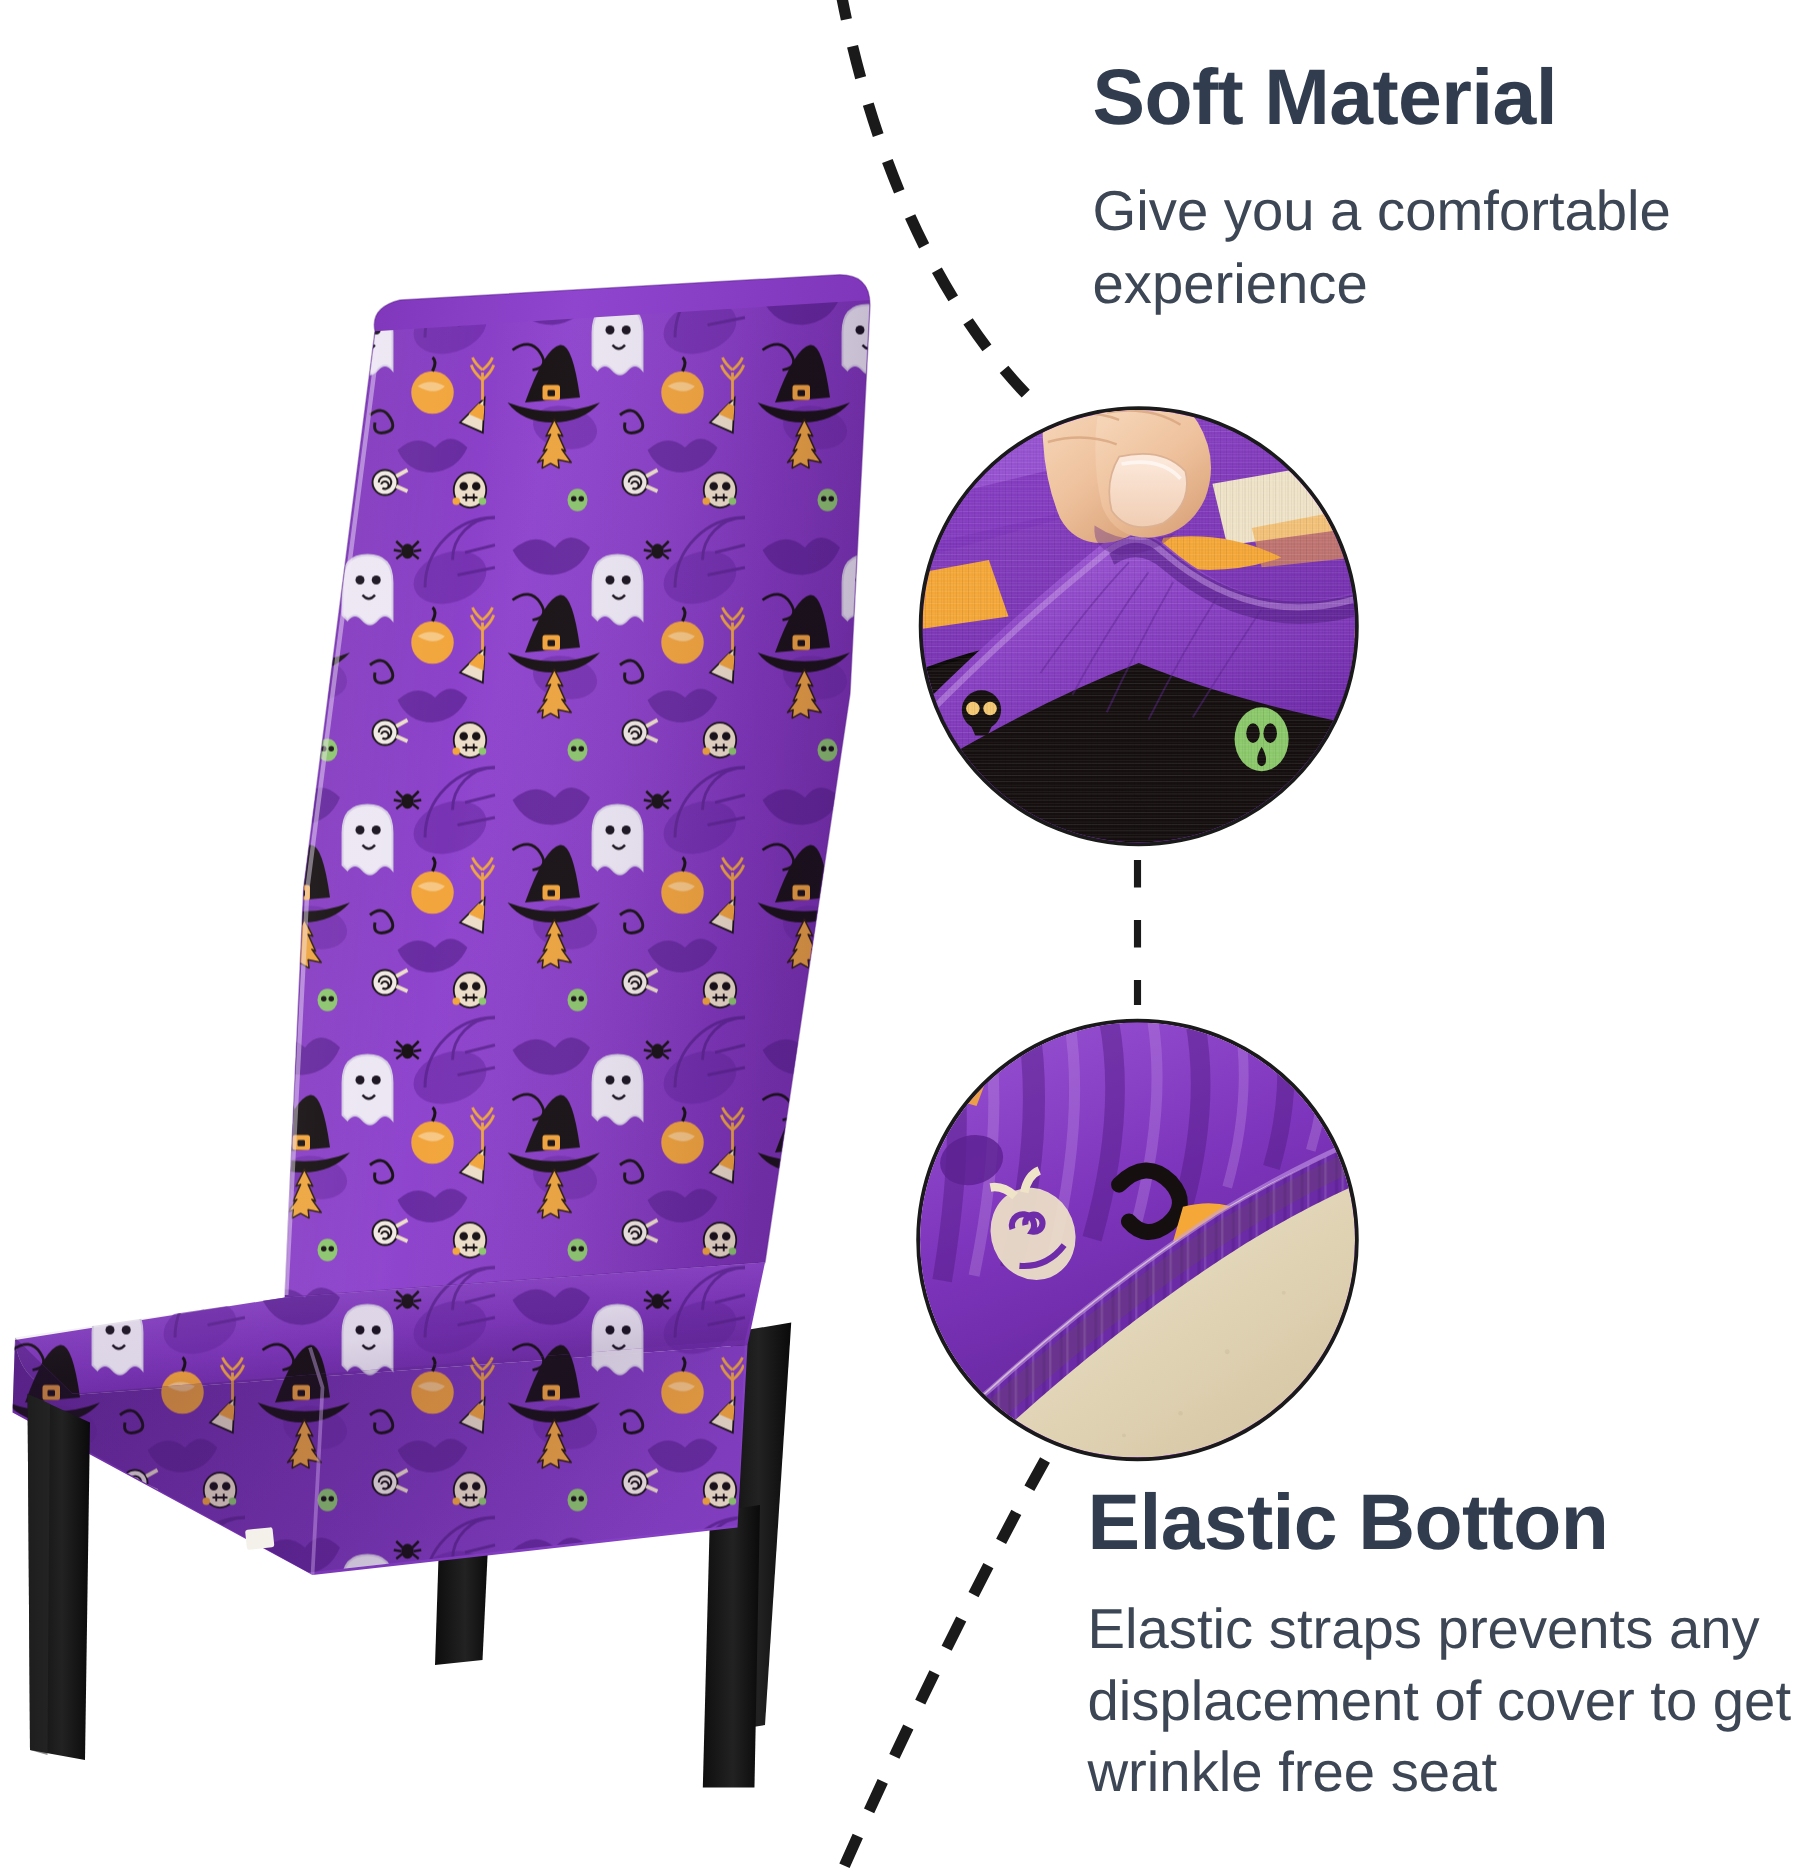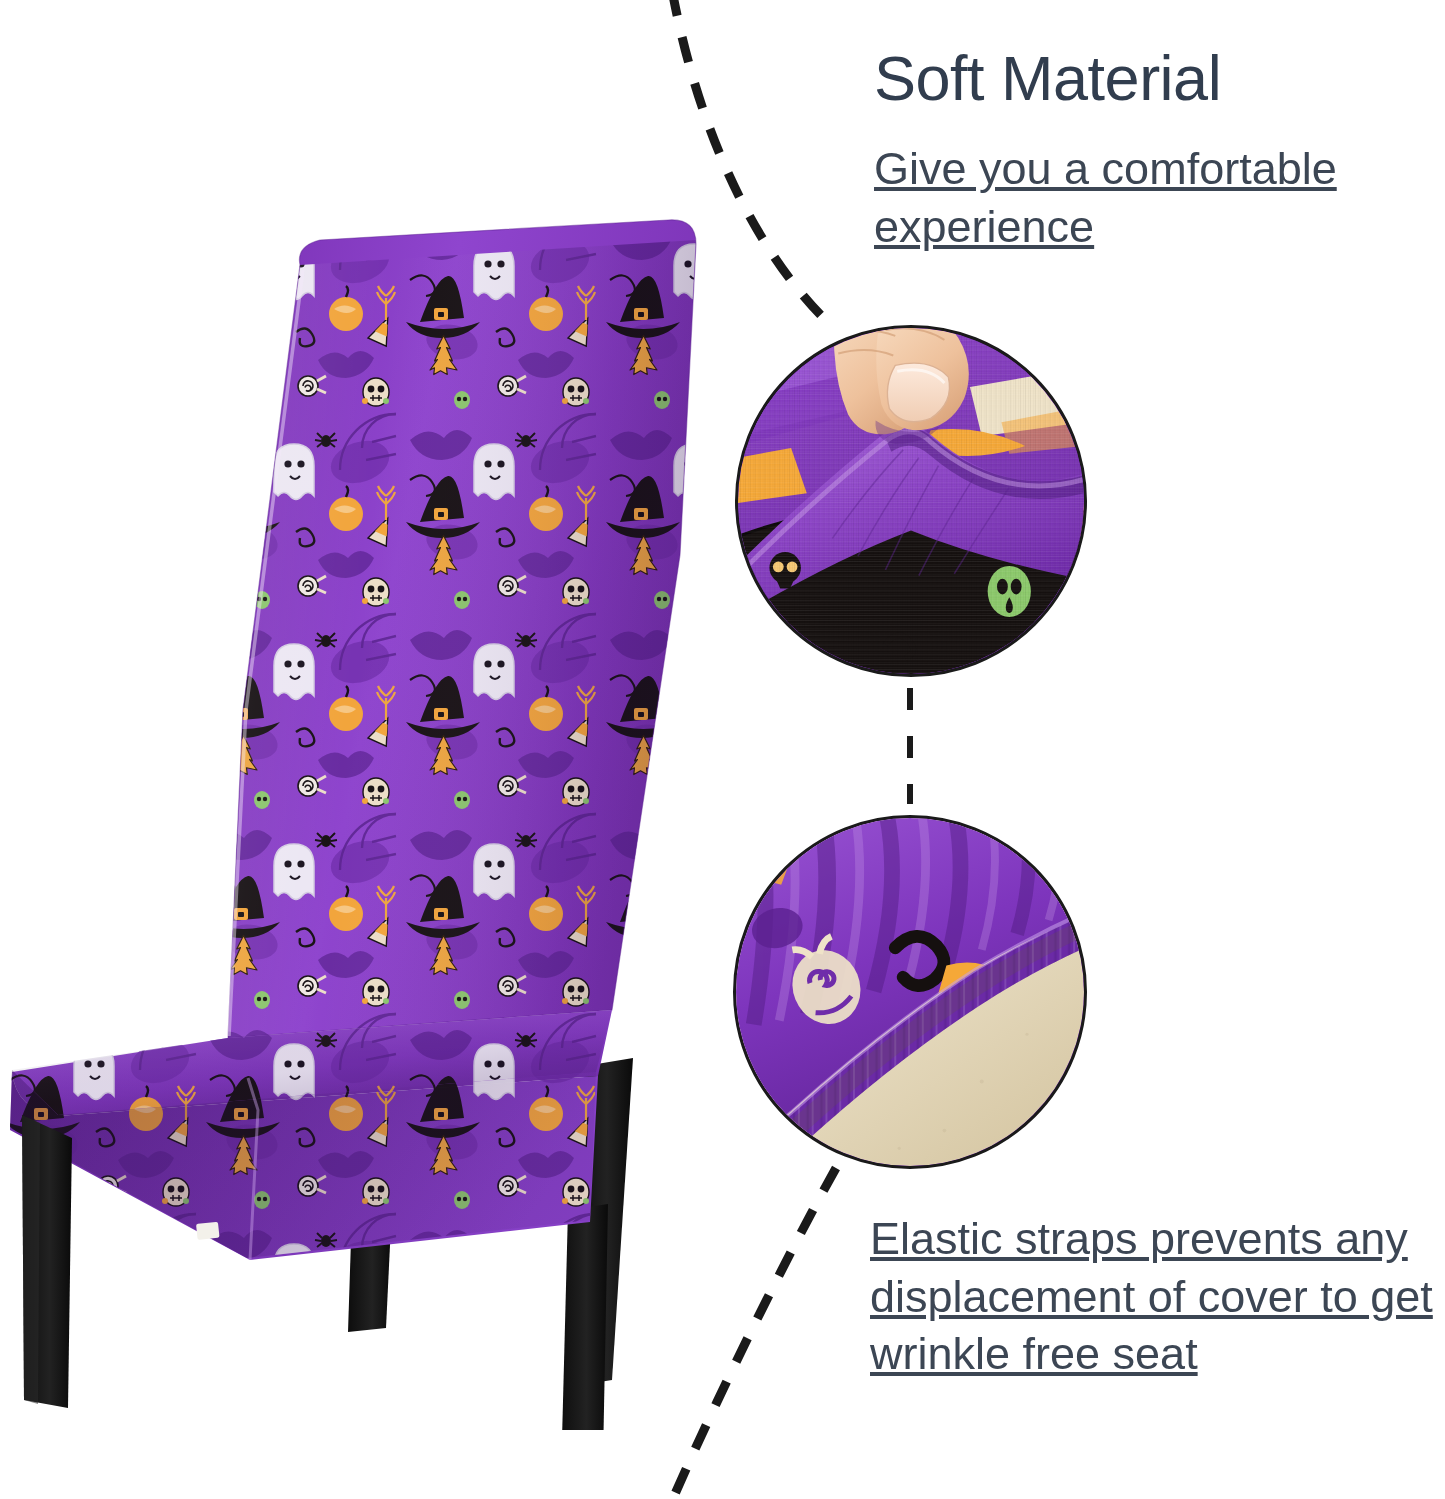--- a/index.html
+++ b/index.html
@@ -29,32 +29,31 @@
   .chair-wrap {
     position: absolute;
     left: 0px; top: 210px;
     width: 700px; height: 1220px;
   }
 
   
   .text-block { position: absolute; }
   .feature-title {
     font-size: 63px;
-    font-weight: normal;
+    font-weight: bold;
     color: #313d4e;
     letter-spacing: -0.5px;
     line-height: 1.02;
     white-space: nowrap;
   }
   .feature-desc {
     font-size: 45px;
     font-weight: normal;
     color: #3c4654;
     line-height: 1.28;
-    text-decoration: underline;
   }
   #block-top   { left: 874px; top: 46px;   width: 560px; }
   #block-bottom{ left: 870px; top: 1186px; width: 575px; }
   #block-top .feature-desc    { margin-top: 30px; }
   #block-bottom .feature-desc { margin-top: 24px; }
 
   
   .detail-circle {
     position: absolute;
     border-radius: 50%;
@@ -263,20 +262,21 @@
       </g>
     </svg>
   </div>
 
   <div class="text-block" id="block-top">
     <div class="feature-title">Soft Material</div>
     <div class="feature-desc">Give you a comfortable experience</div>
   </div>
 
   <div class="text-block" id="block-bottom">
+    <div class="feature-title">Elastic Botton</div>
     <div class="feature-desc">Elastic straps prevents any displacement of cover to get wrinkle free seat</div>
   </div>
 
   <div class="detail-circle" id="circle-soft">
     <svg class="circle-svg" viewBox="0 0 352 352">
       <defs>
         <clipPath id="cSoft">
             <circle cx="176" cy="176" r="176"></circle>
           </clipPath>
         <linearGradient id="pinchFold" x1="0" y1="0" x2="0.6" y2="1">

